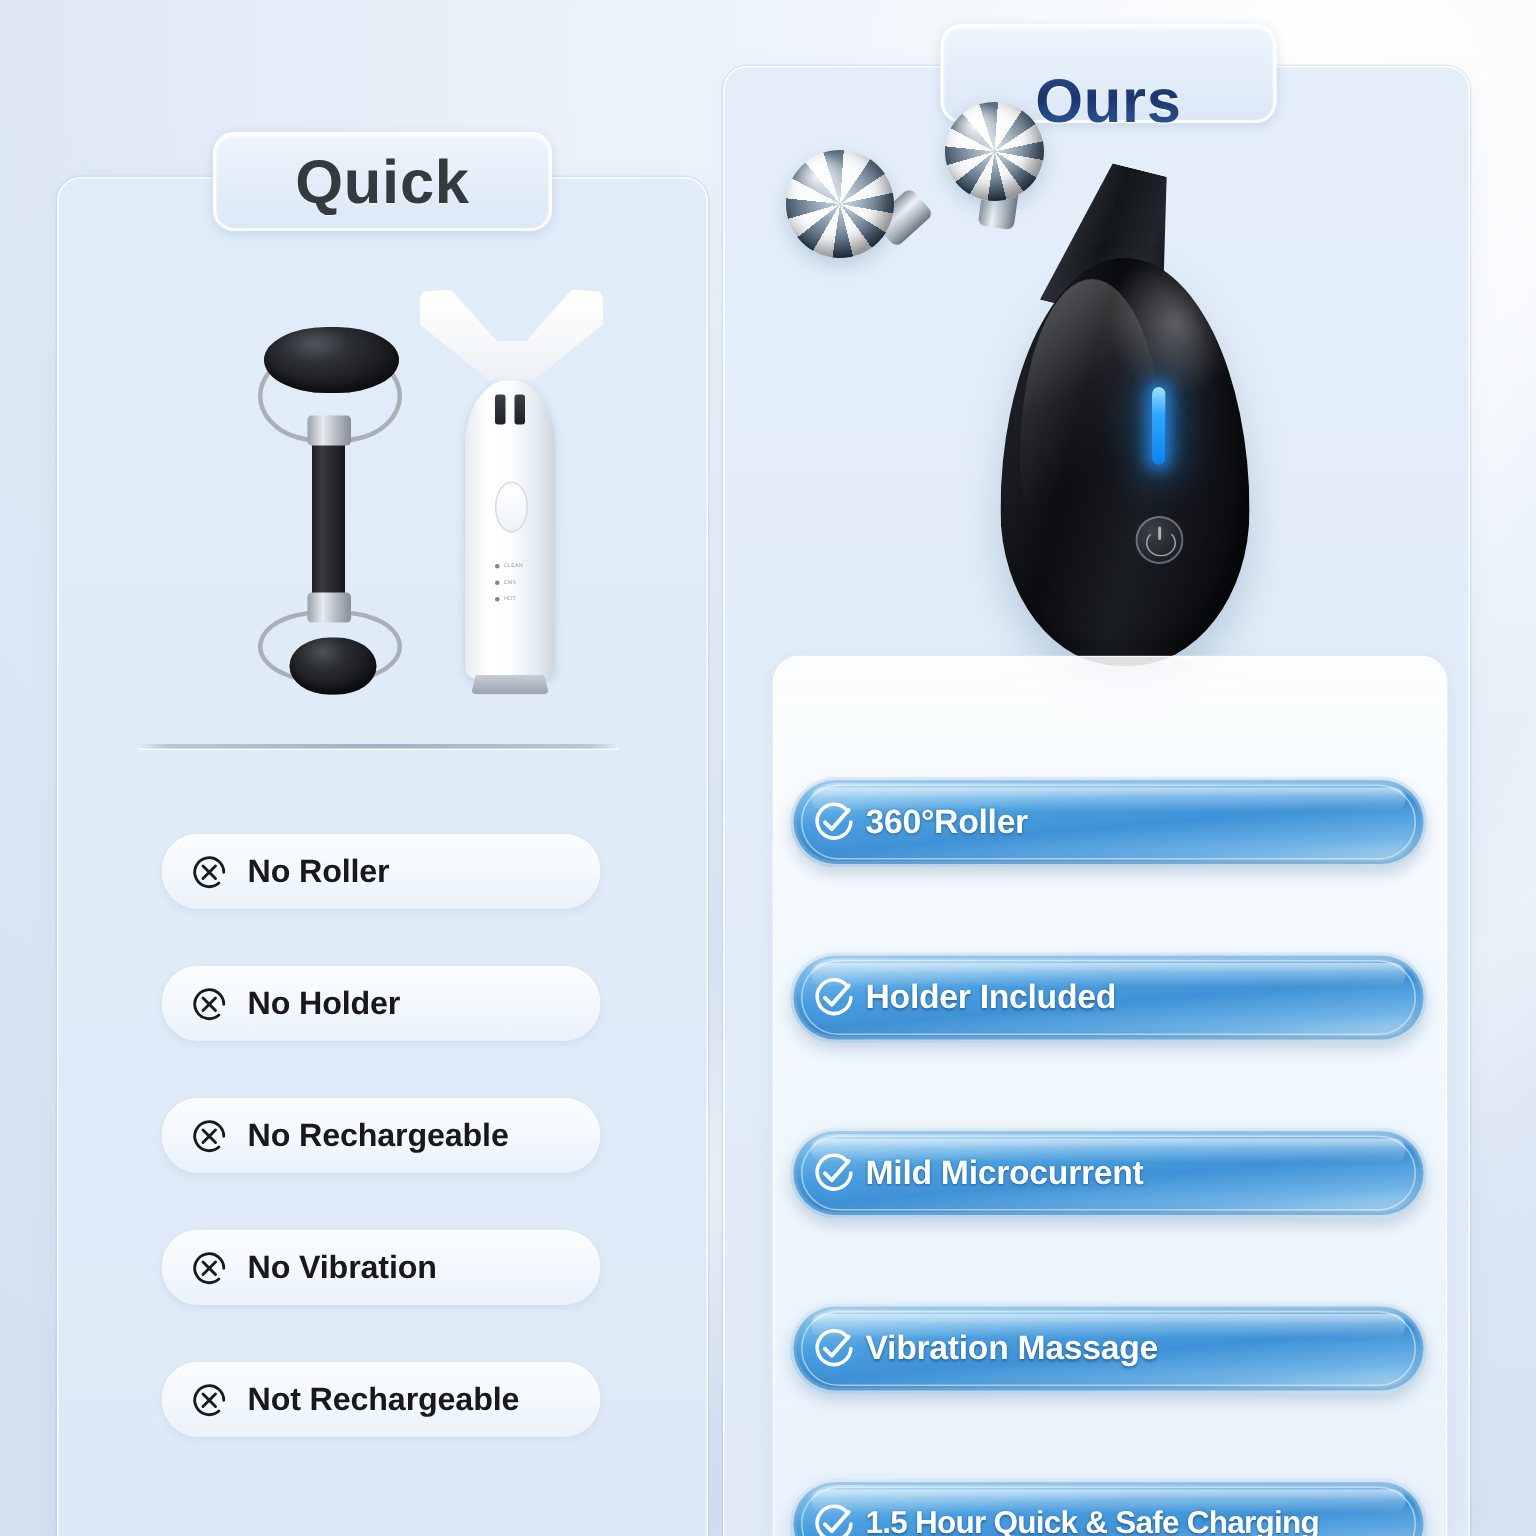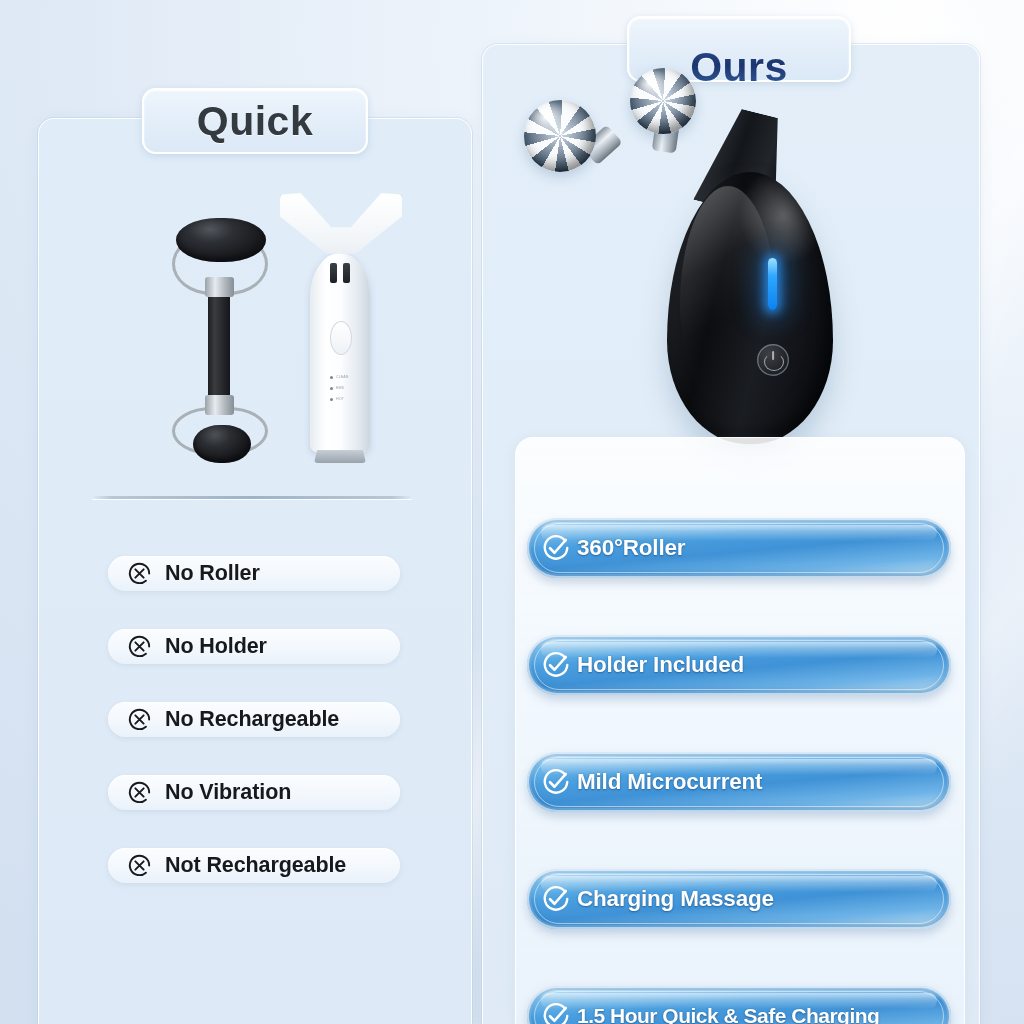--- a/index.html
+++ b/index.html
@@ -142,21 +142,21 @@
     position:absolute; left:92px; top:496px; width:320px; height:3px;
     background:linear-gradient(90deg, rgba(255,255,255,0) 0%, #b8c7d6 6%, #9fb3c6 50%, #b8c7d6 94%, rgba(255,255,255,0) 100%);
     border-radius:2px;
     box-shadow:0 1px 0 rgba(255,255,255,.9);
   }
 
   
   #others-list { position:absolute; left:108px; top:556px; width:292px; }
   .pill-neg {
     position:relative; display:flex; align-items:center; gap:12px;
-    width:292px; height:35px; margin-bottom:38px;
+    width:292px; height:50px; margin-bottom:38px;
     padding-left:18px;
     border-radius:24px;
     background:linear-gradient(180deg,#fbfdff 0%, #f3f8fd 55%, #e9f1fa 100%);
     box-shadow:0 2px 5px rgba(140,165,190,.18), inset 0 1px 1px rgba(255,255,255,.95);
   }
   .pill-neg .ic { flex:0 0 auto; width:27px; height:27px; }
   .pill-neg .txt { font-size:21.5px; font-weight:700; color:#17191c; letter-spacing:-.1px; white-space:nowrap; }
 
   
   #ours-hero { position:absolute; left:482px; top:62px; width:498px; height:390px; }
@@ -439,21 +439,21 @@
       <span class="txt">Mild Microcurrent</span>
     </div>
 
     <div class="pill-pos">
       <span class="ic">
         <svg viewBox="0 0 24 24" width="30" height="30">
           <path d="M19.4 6.4A9 9 0 1 0 21 12" fill="none" stroke="#ffffff" stroke-width="1.9" stroke-linecap="round"></path>
           <path d="M7.2 12.2l3.6 3.6 9-10.2" fill="none" stroke="#ffffff" stroke-width="2.1" stroke-linecap="round" stroke-linejoin="round"></path>
         </svg>
       </span>
-      <span class="txt">Charging Massage</span>
+      <span class="txt">Vibration Massage</span>
     </div>
 
     <div class="pill-pos tight">
       <span class="ic">
         <svg viewBox="0 0 24 24" width="30" height="30">
           <path d="M19.4 6.4A9 9 0 1 0 21 12" fill="none" stroke="#ffffff" stroke-width="1.9" stroke-linecap="round"></path>
           <path d="M7.2 12.2l3.6 3.6 9-10.2" fill="none" stroke="#ffffff" stroke-width="2.1" stroke-linecap="round" stroke-linejoin="round"></path>
         </svg>
       </span>
       <span class="txt">1.5 Hour Quick &amp; Safe Charging</span>

